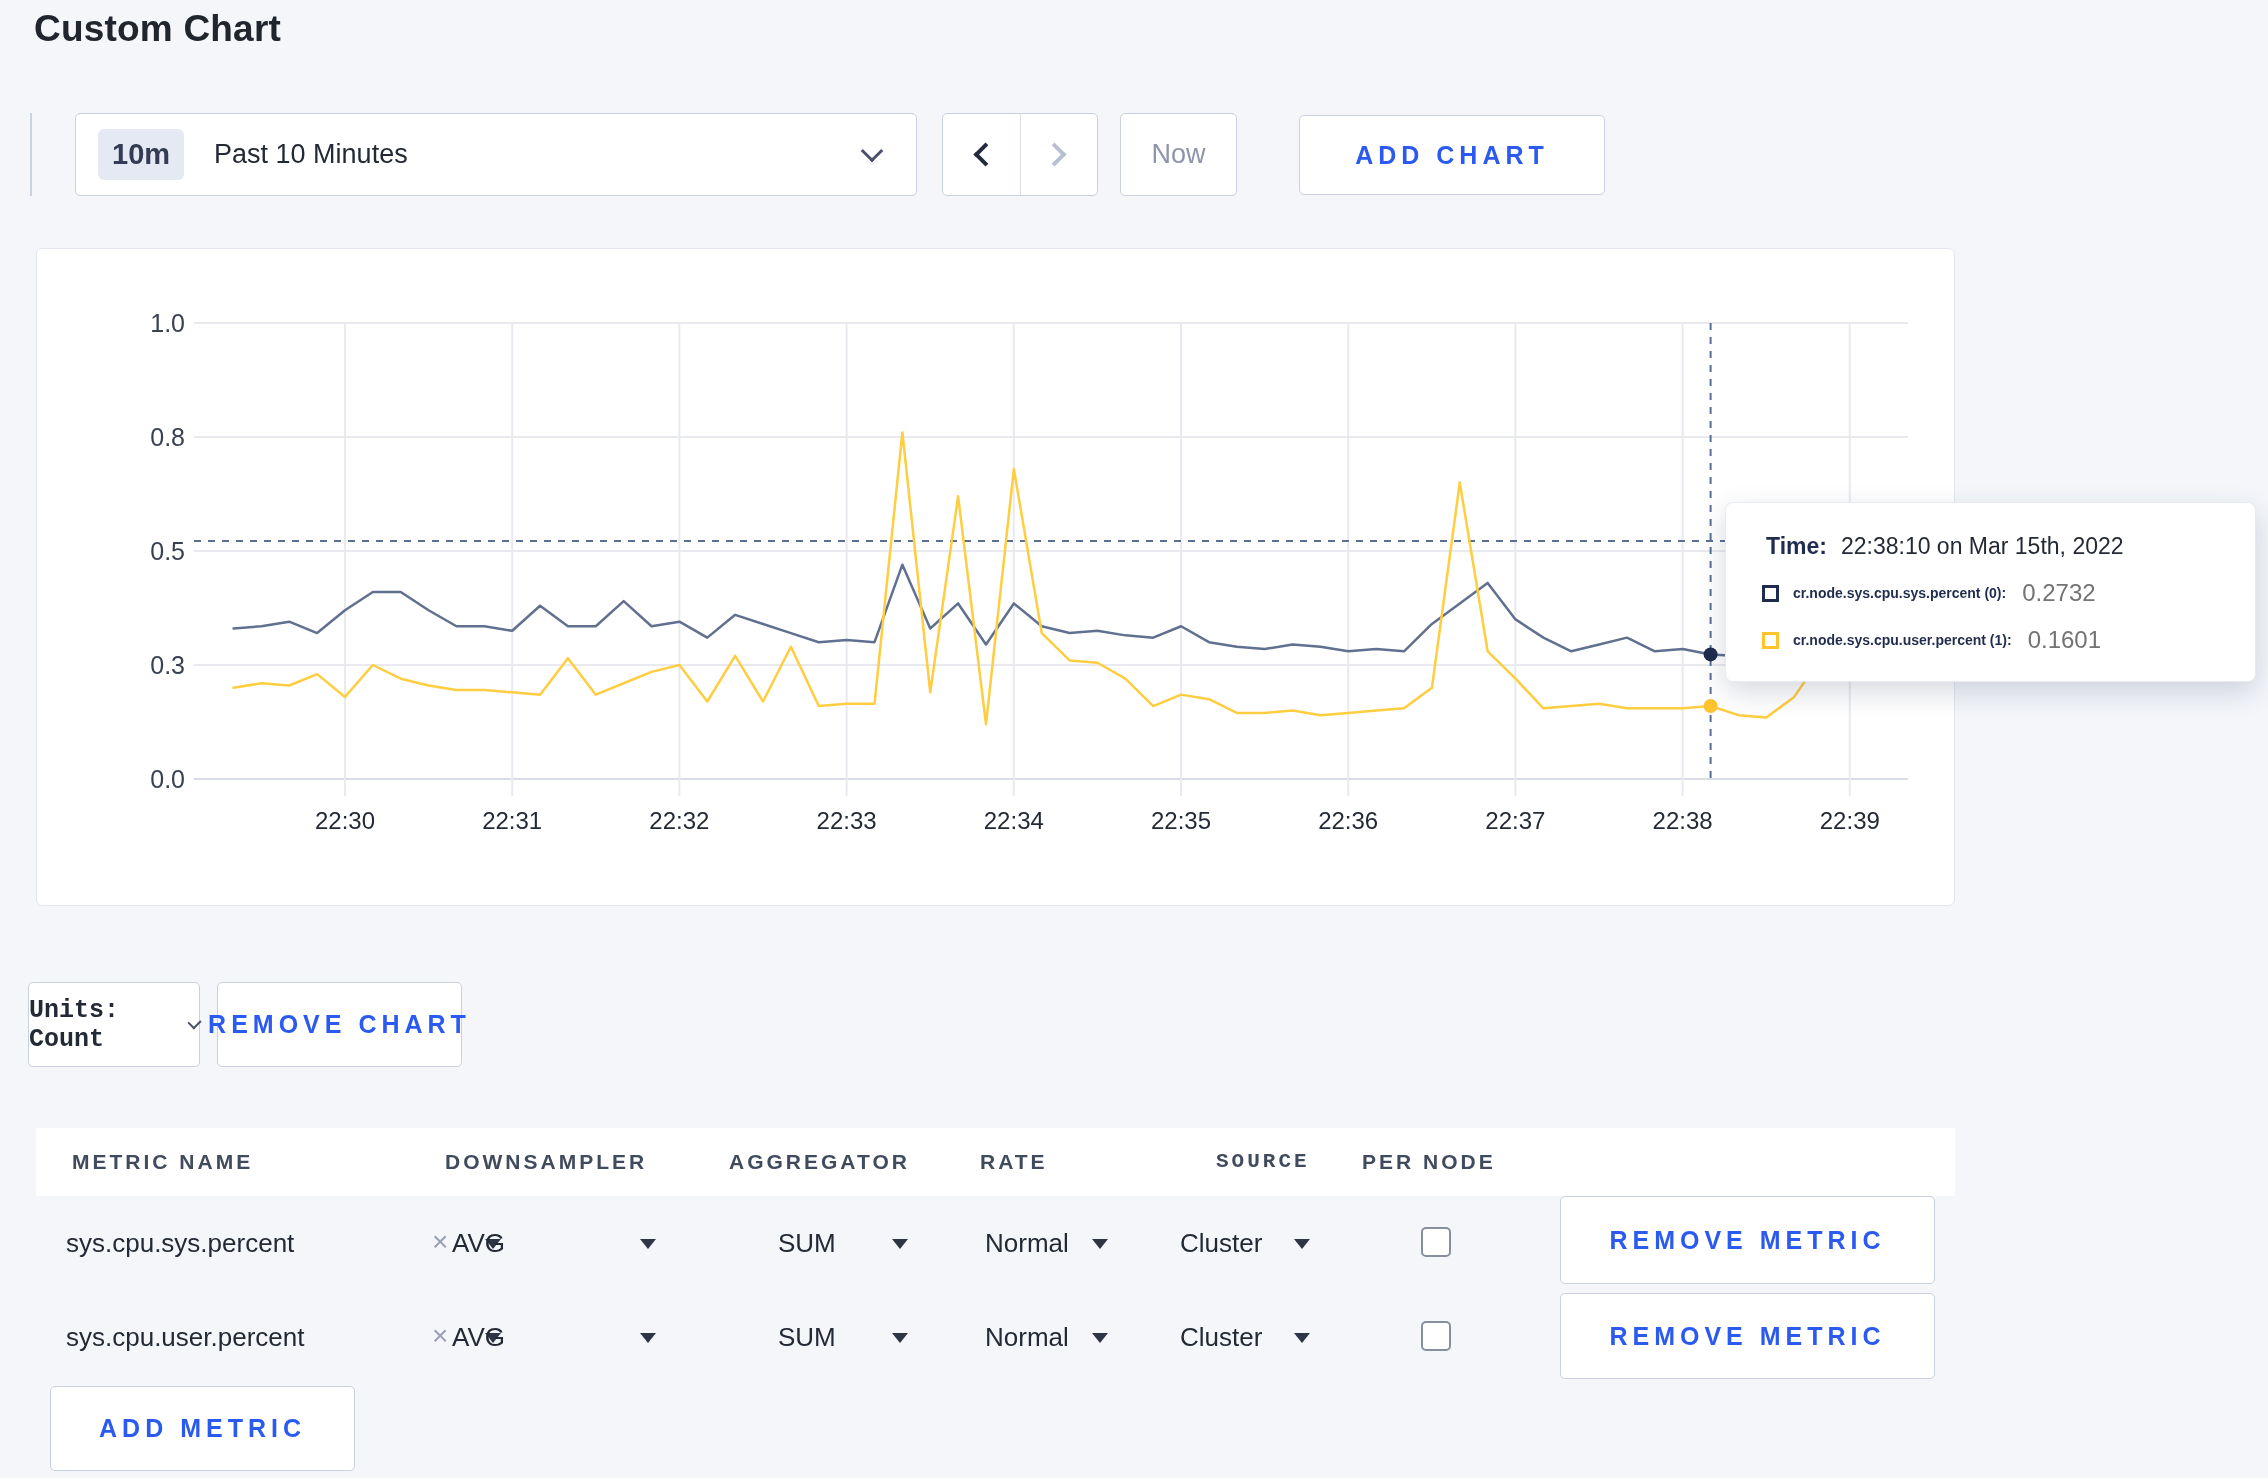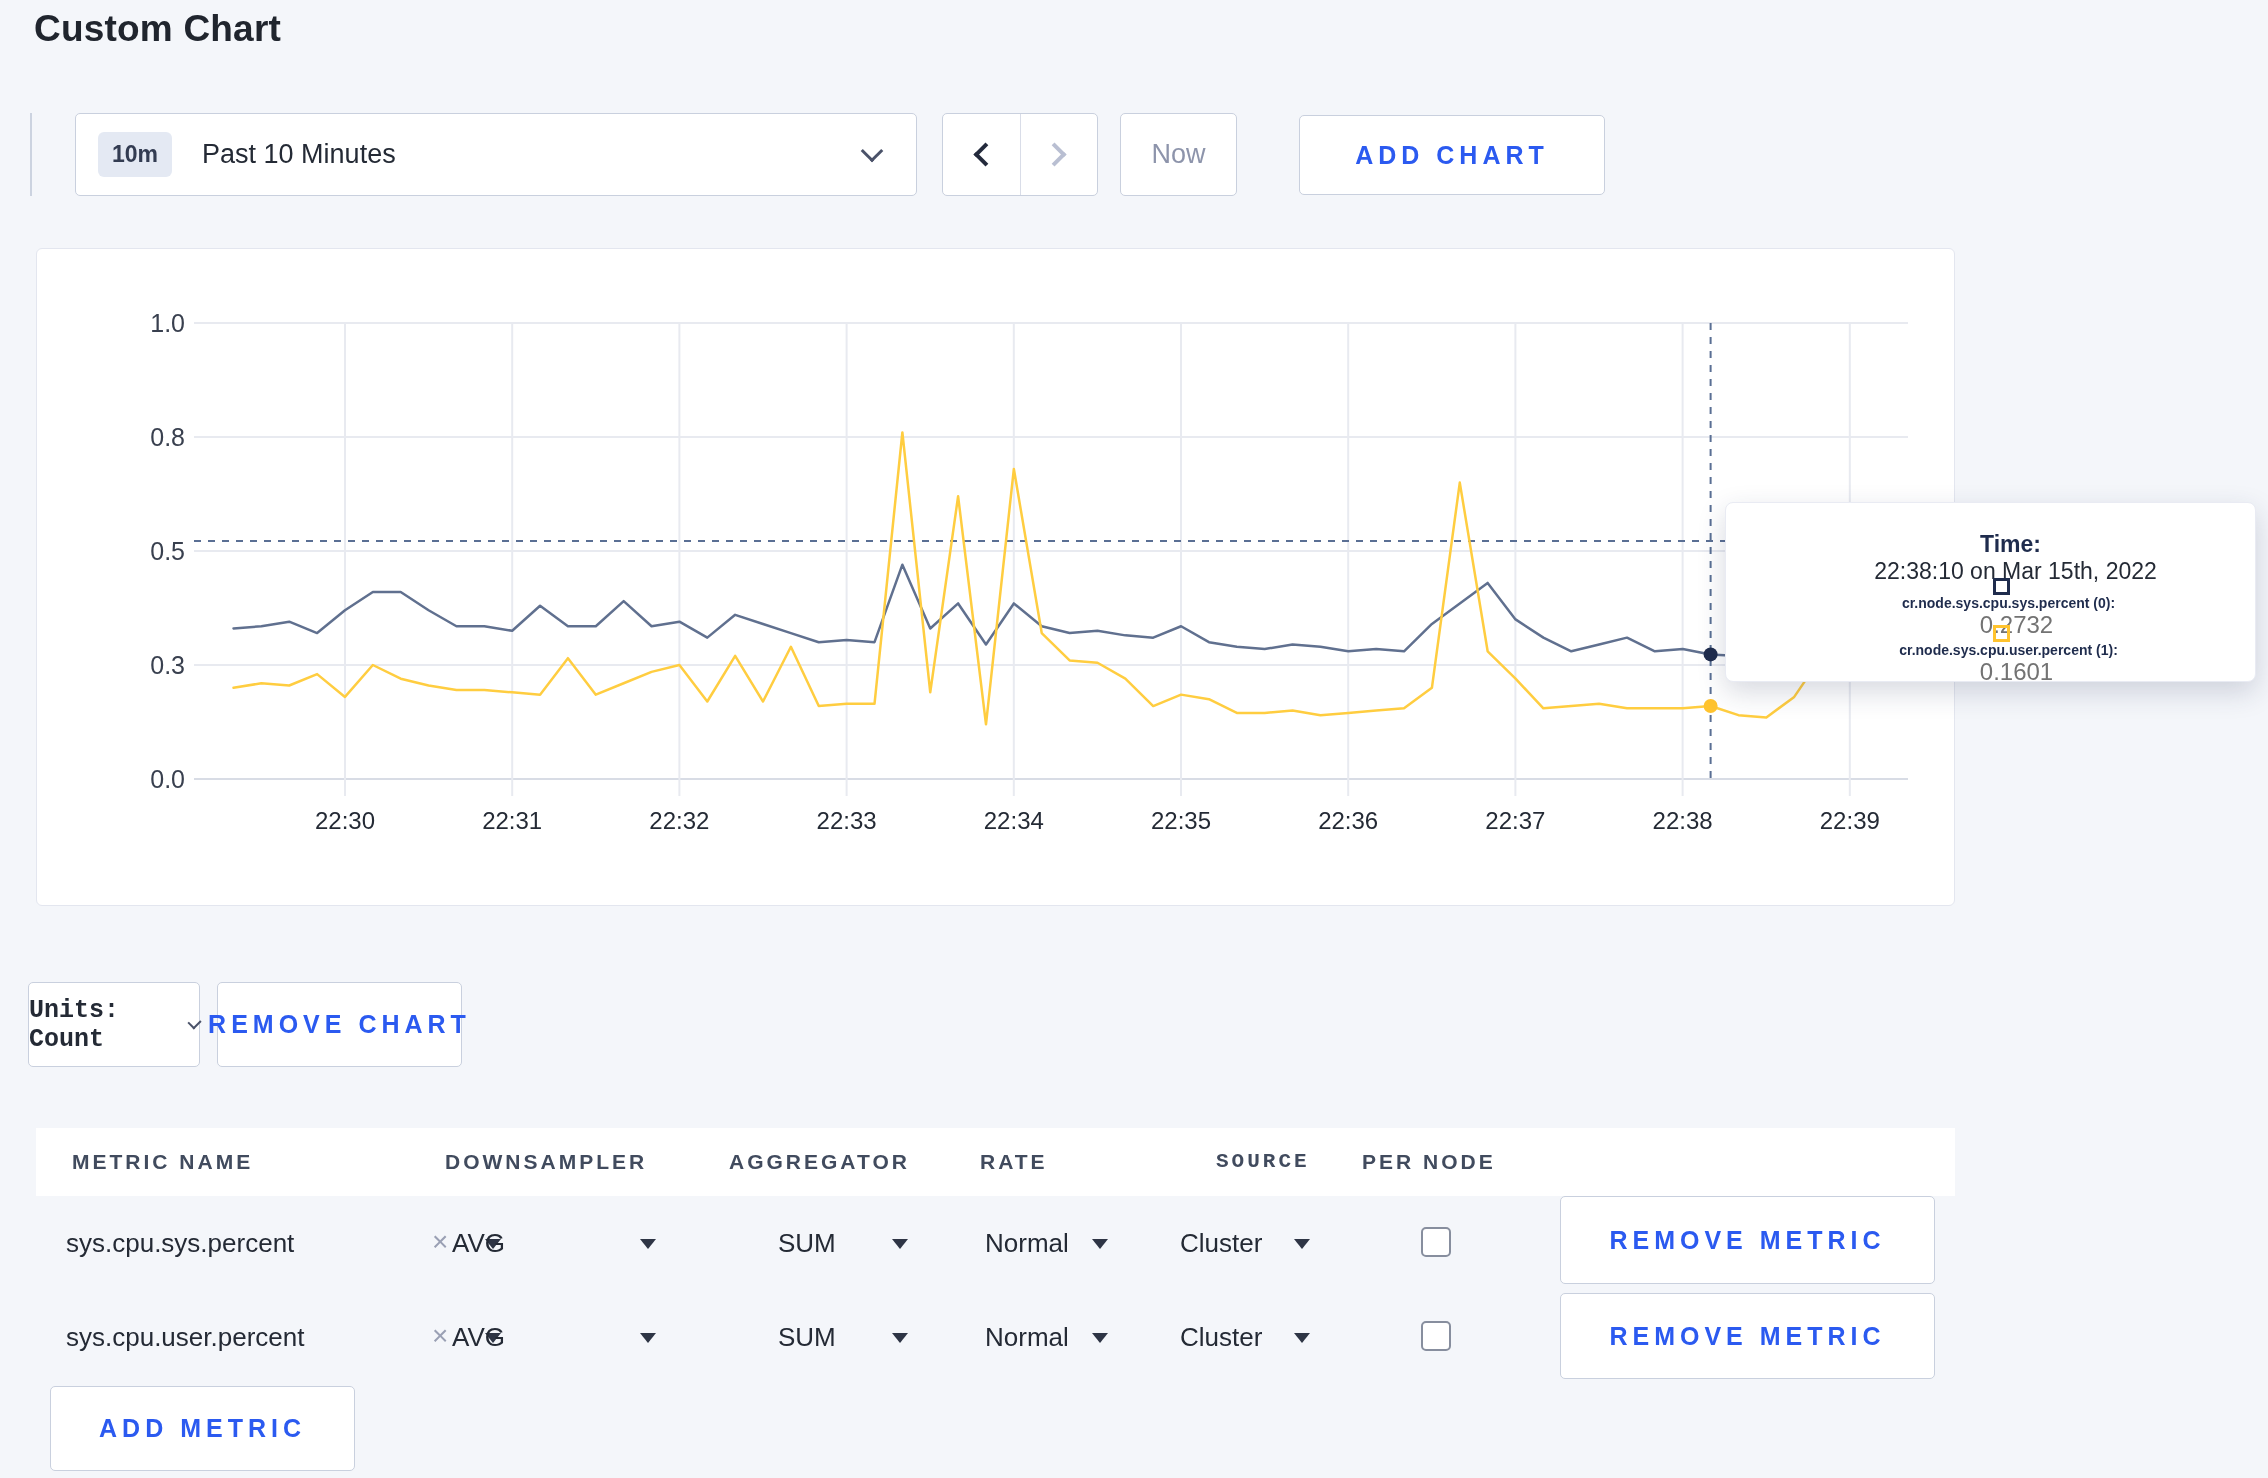--- a/index.html
+++ b/index.html
@@ -29,21 +29,21 @@
     border-radius:5px;
   }
   .time-select {
     left:75px; top:113px; width:842px; height:83px;
     display:flex; align-items:center; cursor:pointer;
   }
   .time-chip {
     margin-left:22px;
     background:#e4e9f3; border-radius:6px;
     padding:9px 14px;
-    font-size:23px; font-weight:700; color:#333c52;text-align:right;
+    font-size:29px; font-weight:700; color:#333c52;text-align:right;
   }
   .time-label { margin-left:30px; font-size:27px; color:#242a35; }
   .chev-down {
     width:16px; height:16px;
     border-right:3px solid #4a5269; border-bottom:3px solid #4a5269;
     transform:rotate(45deg); margin-top:-8px;
   }
   .time-select .chev-down { margin-left:auto; margin-right:36px; }
 
   .pager { left:942px; top:113px; width:156px; height:83px; display:flex; }
@@ -79,21 +79,21 @@
   .chart-card svg { display:block; }
 
   
   .chart-tooltip {
     left:1725px; top:502px; width:531px; height:180px;
     background:#fff; border:1px solid #e9ebf3; border-radius:8px;
     box-shadow:0 10px 28px rgba(35,46,84,.18);
     padding:28px 0 0 36px;
     z-index:5;
   }
-  .tt-row { display:flex; align-items:center; height:30px; margin-bottom:17px; white-space:nowrap;flex-direction:column; }
+  .tt-row { display:flex; align-items:center; height:30px; margin-bottom:17px; white-space:nowrap; }
   .tt-time-label { font-size:23px; font-weight:700; color:#1f2c4d; margin-left:4px; }
   .tt-time-value { font-size:23px; color:#242a35; margin-left:14px; }
   .tt-swatch { width:17px; height:17px; border:3px solid; margin-right:14px; flex:none; }
   .tt-swatch.s0 { border-color:#1f2c4d; }
   .tt-swatch.s1 { border-color:#ffc32e; }
   .tt-label { font-size:14px; font-weight:700; color:#1f2c4d; }
   .tt-value { font-size:24px; color:#737373; margin-left:16px; }
 
   
   .units-btn {

